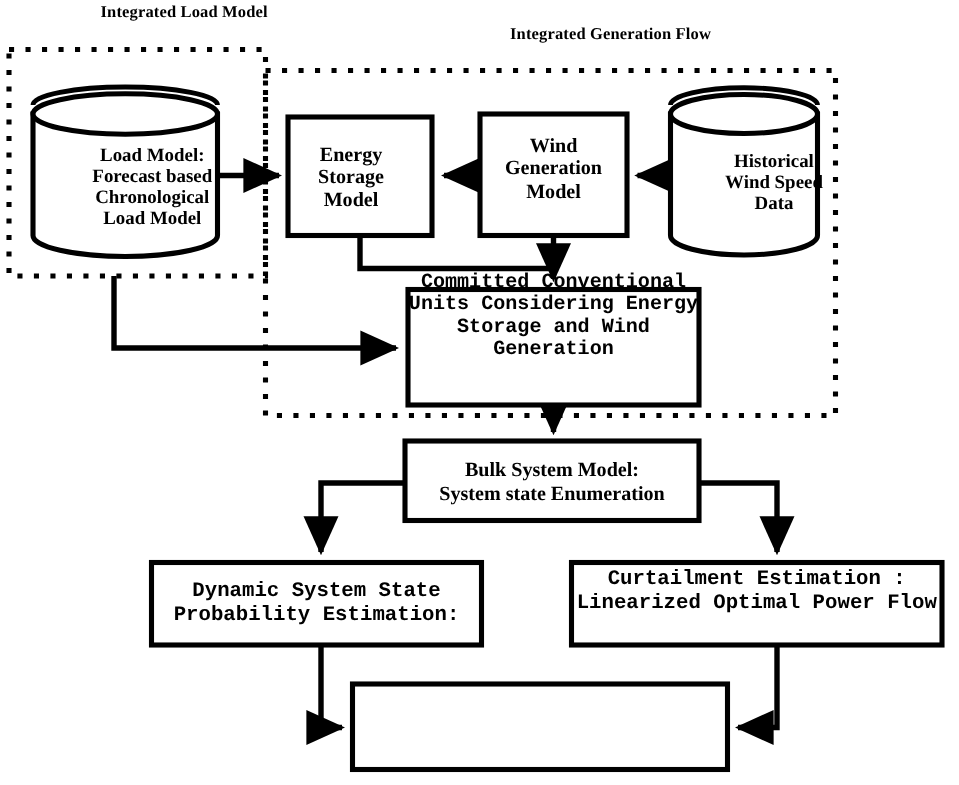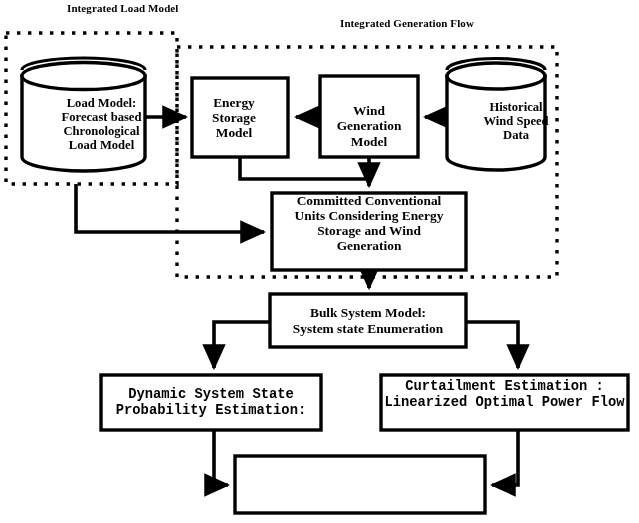--- a/index.html
+++ b/index.html
@@ -150,25 +150,25 @@
   </svg>
 
   <div class="grp-title" style="left:35px; top:2px;">Integrated Load Model</div>
 
   <div class="grp-title" style="left:308px; top:17px;">Integrated Generation Flow</div>
 
   <div class="node-label lbl-cyl" style="left:40px; top:83px; width:123px; height:82px;">Load Model:<br>Forecast based<br>Chronological<br>Load Model</div>
 
   <div class="node-label lbl-box-md" style="left:192px; top:78px; width:84px; height:79px;">Energy<br>Storage<br>Model</div>
 
-  <div class="node-label lbl-box-md" style="left:320px; top:79px; width:98px; height:94px;">Wind<br>Generation<br>Model</div>
+  <div class="node-label lbl-box-md" style="left:320px; top:65px; width:98px; height:94px;">Wind<br>Generation<br>Model</div>
 
   <div class="node-label lbl-cyl" style="left:467px; top:82px; width:98px; height:78px;">Historical<br>Wind Speed<br>Data</div>
 
-  <div class="node-label lbl-box-md" style="left:272px; top:194px; width:194px; height:58px;">Committed Conventional<br>Units Considering Energy<br>Storage and Wind<br>Generation</div>
+  <div class="node-label lbl-box-md" style="left:272px; top:182px; width:194px; height:58px;font-family:Liberation Mono, monospace;">Committed Conventional<br>Units Considering Energy<br>Storage and Wind<br>Generation</div>
 
   <div class="node-label lbl-box-md" style="left:270px; top:294px; width:196px; height:53px;">Bulk System Model:<br>System state Enumeration</div>
 
   <div class="node-label lbl-box-lg" style="left:101px; top:375px; width:220px; height:55px;">Dynamic System State<br>Probability Estimation:</div>
 
   <div class="node-label lbl-box-lg" style="left:381px; top:375px; width:247px; height:40px;">Curtailment Estimation :<br>Linearized Optimal Power Flow</div>
 
 
 </div>
 

